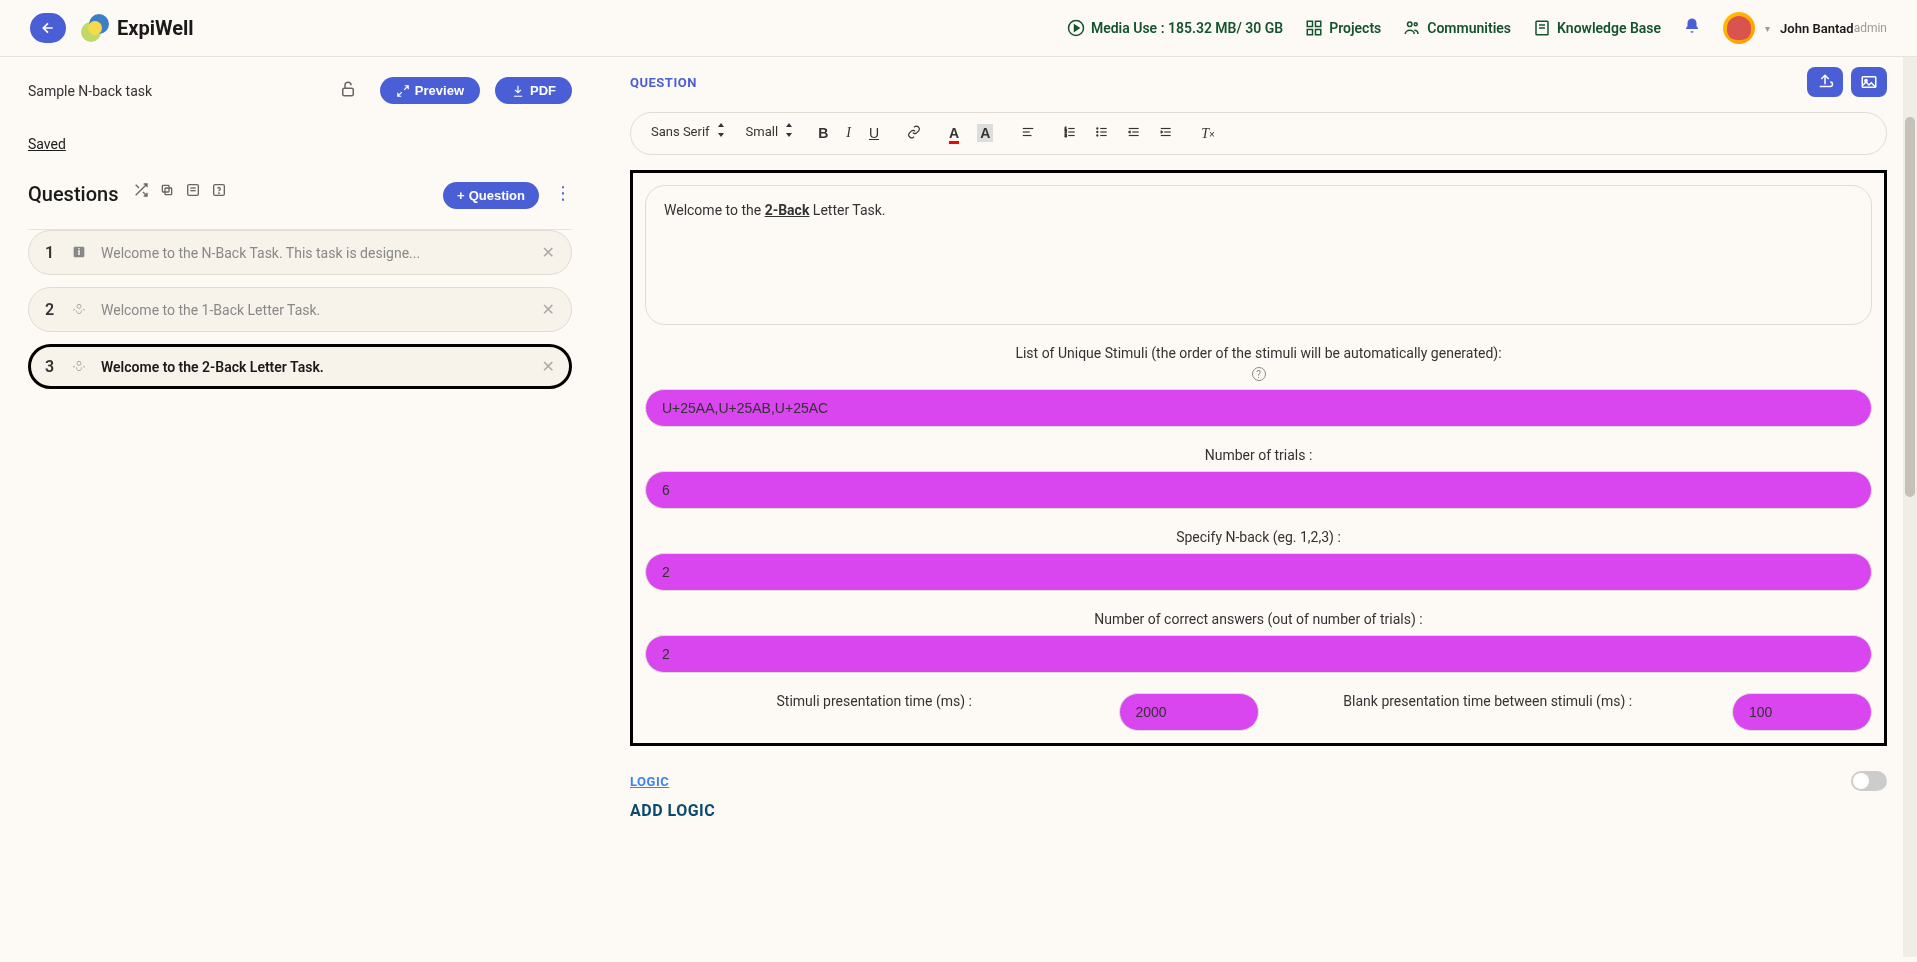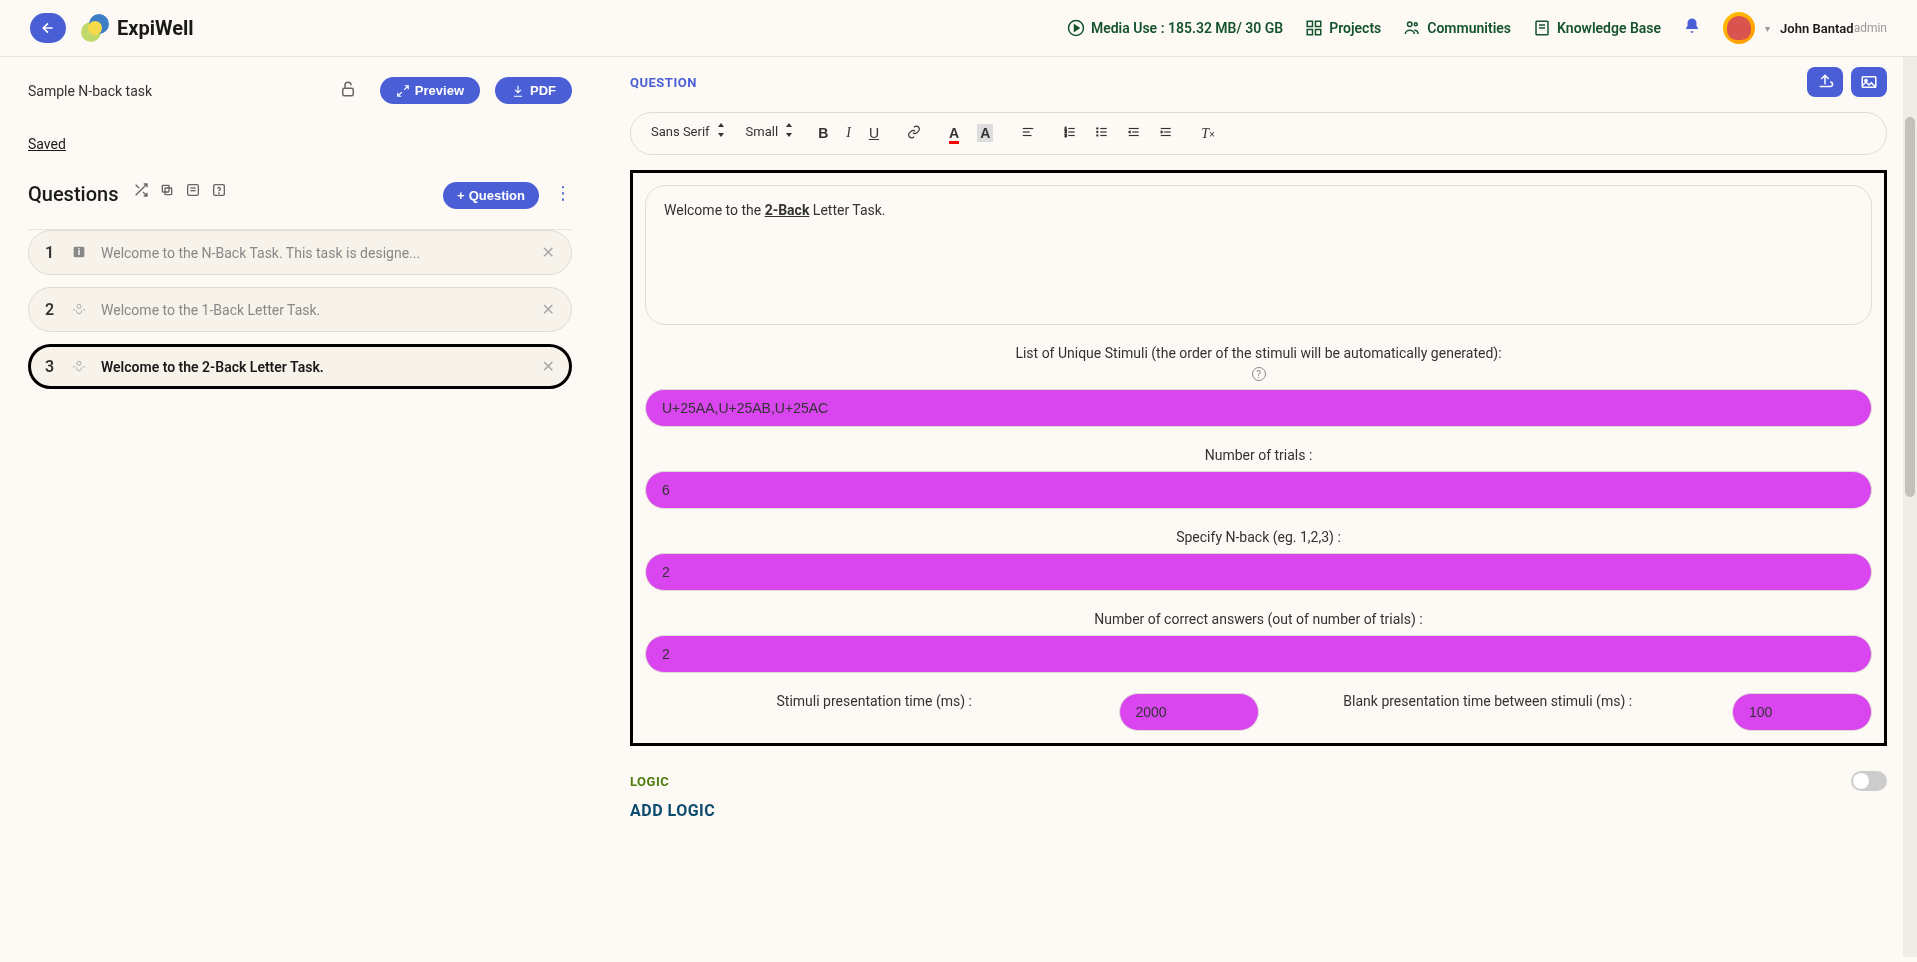--- a/index.html
+++ b/index.html
@@ -397,22 +397,23 @@
       margin-top: 25px;
     }
     .logic-header {
       display: flex;
       align-items: center;
       justify-content: space-between;
     }
     .logic-title {
       font-size: 13px;
       font-weight: 700;
-      color: #4d7c0f;
+      color: #3b82f6;
       letter-spacing: 0.5px;
+      text-decoration: underline;
     }
     .add-logic-label {
       font-size: 16px;
       font-weight: 700;
       color: #0c4a6e;
       letter-spacing: 0.5px;
       margin-top: 10px;
     }
     .toggle-switch {
       width: 36px;

